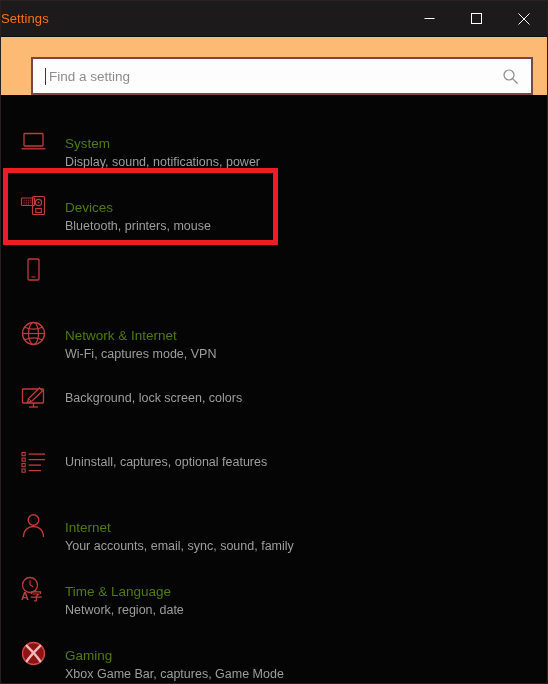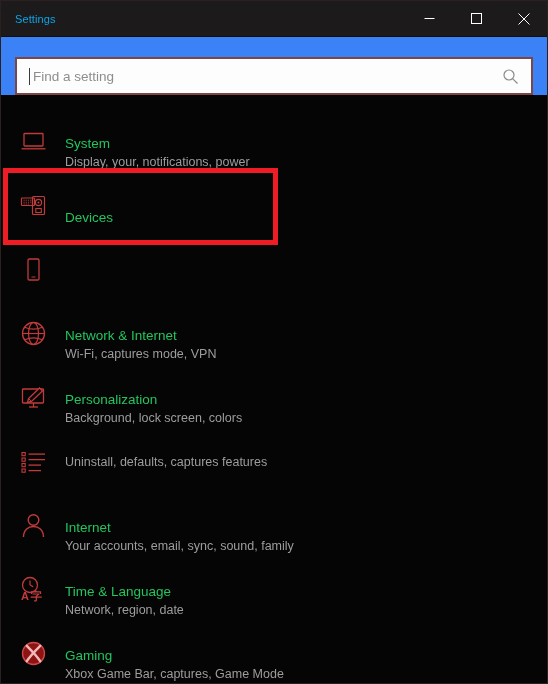--- a/index.html
+++ b/index.html
@@ -24,41 +24,40 @@
   
   #titlebar {
     height: 36px;
     background: #1c1a1a;
     display: flex;
     align-items: center;
     justify-content: space-between;
     border-bottom: 1px solid #100e0e;
   }
   #titlebar-title {
-    color: #0ea5e9;
-    font-size: 11px;
-    padding-left: 14px;
+    color: #f97316;
+    font-size: 13px;
     letter-spacing: 0.1px;
     white-space: nowrap;
   }
   #window-controls { display: flex; height: 36px; }
   .wc {
     width: 47px;
     height: 36px;
     display: flex;
     align-items: center;
     justify-content: center;
     cursor: default;
   }
   .wc svg { display: block; }
 
   
   #search-wrap {
-    padding: 20px 14px 0 14px;
-    background: #3b82f6;
+    padding: 20px 14px 0 30px;
+    background: #fdba74;
   }
   #search-box {
     position: relative;
     height: 38px;
     background: #fdfdfd;
     border: 2px solid #7c4646;
     display: flex;
     align-items: center;
     padding: 0 8px 0 12px;
   }
@@ -103,21 +102,21 @@
     justify-content: center;
   }
   .row-icon svg { display: block; }
   .row-text {
     margin-left: 18px;
     display: flex;
     flex-direction: column;
     justify-content: center;
   }
   .row-title {
-    color: #22c55e;
+    color: #4d7c0f;
     font-size: 13.5px;
     line-height: 17px;
     white-space: nowrap;
     margin-top: 24px;
   }
   .row-sub {
     color: #9d9d9d;
     font-size: 12.5px;
     line-height: 17px;
     margin-top: 2px;
@@ -178,39 +177,40 @@
 
     <div class="row">
       <div class="row-icon">
         <svg width="27" height="27" viewBox="0 0 27 27">
           <rect x="4" y="5.5" width="19" height="12.5" rx="0.8" fill="none" stroke="#c23b3b" stroke-width="1.3"></rect>
           <line x1="1.5" y1="20.8" x2="25.5" y2="20.8" stroke="#c23b3b" stroke-width="1.3"></line>
         </svg>
       </div>
       <div class="row-text">
         <div class="row-title">System</div>
-        <div class="row-sub">Display, your, notifications, power</div>
+        <div class="row-sub">Display, sound, notifications, power</div>
       </div>
     </div>
 
     <div class="row">
       <div class="row-icon">
         <svg width="27" height="27" viewBox="0 0 27 27">
           <rect x="1.5" y="6" width="13" height="7.5" rx="0.8" fill="none" stroke="#c23b3b" stroke-width="1.2"></rect>
           <line x1="3.5" y1="8.2" x2="12.5" y2="8.2" stroke="#c23b3b" stroke-width="0.9" stroke-dasharray="1.2 1"></line>
           <line x1="3.5" y1="10.2" x2="12.5" y2="10.2" stroke="#c23b3b" stroke-width="0.9" stroke-dasharray="1.2 1"></line>
           <line x1="3.5" y1="12" x2="9" y2="12" stroke="#c23b3b" stroke-width="0.9" stroke-dasharray="1.2 1"></line>
           <rect x="12.5" y="4.5" width="12" height="18" rx="1" fill="none" stroke="#c23b3b" stroke-width="1.2"></rect>
           <circle cx="18.5" cy="10.5" r="3.1" fill="none" stroke="#c23b3b" stroke-width="1.2"></circle>
           <circle cx="18.5" cy="10.5" r="1" fill="#c23b3b"></circle>
           <rect x="15.8" y="16.5" width="5.5" height="4" fill="none" stroke="#c23b3b" stroke-width="1.1"></rect>
         </svg>
       </div>
       <div class="row-text">
         <div class="row-title">Devices</div>
+        <div class="row-sub">Bluetooth, printers, mouse</div>
       </div>
     </div>
 
     <div class="row">
       <div class="row-icon">
         <svg width="27" height="27" viewBox="0 0 27 27">
           <rect x="8" y="3" width="11" height="21" rx="1.3" fill="none" stroke="#c23b3b" stroke-width="1.3"></rect>
           <line x1="11.5" y1="21" x2="15.5" y2="21" stroke="#c23b3b" stroke-width="1"></line>
         </svg>
       </div>
@@ -236,40 +236,39 @@
       <div class="row-icon">
         <svg width="27" height="27" viewBox="0 0 27 27">
           <rect x="2.5" y="5" width="21" height="14" rx="0.8" fill="none" stroke="#c23b3b" stroke-width="1.3"></rect>
           <line x1="9" y1="23" x2="18" y2="23" stroke="#c23b3b" stroke-width="1.3"></line>
           <line x1="13.5" y1="19" x2="13.5" y2="23" stroke="#c23b3b" stroke-width="1.3"></line>
           <path d="M19.5 4 L22.5 7 L11.5 17.5 L7.5 18.5 L8.5 14.5 Z" fill="#0a0a0a" stroke="#c23b3b" stroke-width="1.3"></path>
           <line x1="8.5" y1="14.5" x2="11.5" y2="17.5" stroke="#c23b3b" stroke-width="1"></line>
         </svg>
       </div>
       <div class="row-text">
-        <div class="row-title">Personalization</div>
         <div class="row-sub">Background, lock screen, colors</div>
       </div>
     </div>
 
     <div class="row">
       <div class="row-icon">
         <svg width="27" height="27" viewBox="0 0 27 27">
           <rect x="2" y="4.5" width="3.2" height="3.2" fill="none" stroke="#c23b3b" stroke-width="1.1"></rect>
           <rect x="2" y="10" width="3.2" height="3.2" fill="none" stroke="#c23b3b" stroke-width="1.1"></rect>
           <rect x="2" y="15.5" width="3.2" height="3.2" fill="none" stroke="#c23b3b" stroke-width="1.1"></rect>
           <rect x="2" y="21" width="3.2" height="3.2" fill="none" stroke="#c23b3b" stroke-width="1.1"></rect>
           <line x1="8.5" y1="6.1" x2="25" y2="6.1" stroke="#c23b3b" stroke-width="1.3"></line>
           <line x1="8.5" y1="11.6" x2="25" y2="11.6" stroke="#c23b3b" stroke-width="1.3"></line>
           <line x1="8.5" y1="17.1" x2="21" y2="17.1" stroke="#c23b3b" stroke-width="1.3"></line>
           <line x1="8.5" y1="22.6" x2="21" y2="22.6" stroke="#c23b3b" stroke-width="1.3"></line>
         </svg>
       </div>
       <div class="row-text">
-        <div class="row-sub">Uninstall, defaults, captures features</div>
+        <div class="row-sub">Uninstall, captures, optional features</div>
       </div>
     </div>
 
     <div class="row">
       <div class="row-icon">
         <svg width="27" height="27" viewBox="0 0 27 27">
           <circle cx="13.5" cy="8" r="5.3" fill="none" stroke="#c23b3b" stroke-width="1.4"></circle>
           <path d="M3.5 25 C3.5 17.5 8.5 14.5 13.5 14.5 C18.5 14.5 23.5 17.5 23.5 25" fill="none" stroke="#c23b3b" stroke-width="1.4"></path>
         </svg>
       </div>

